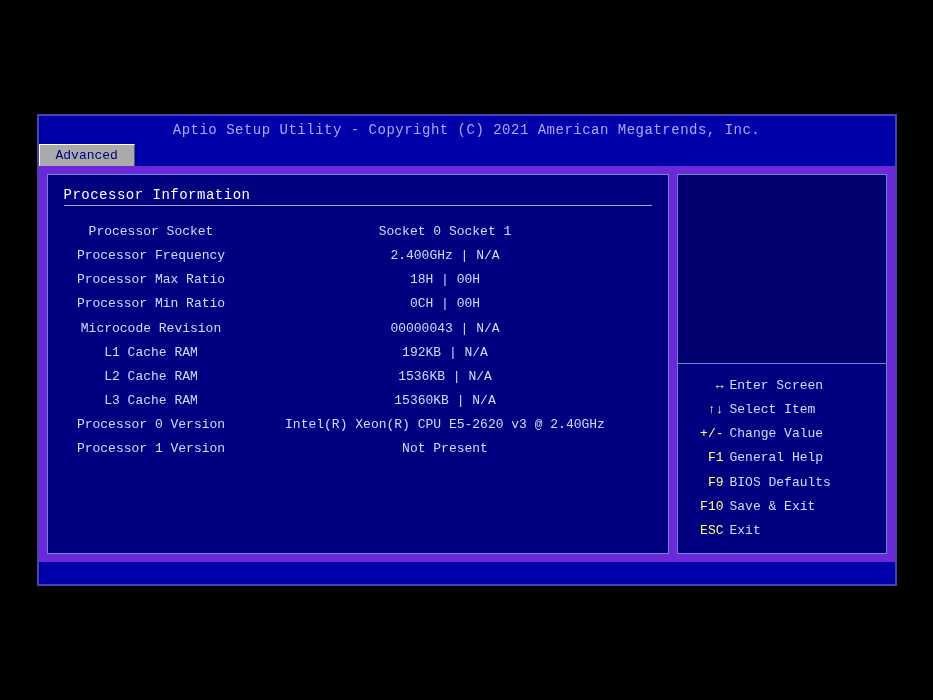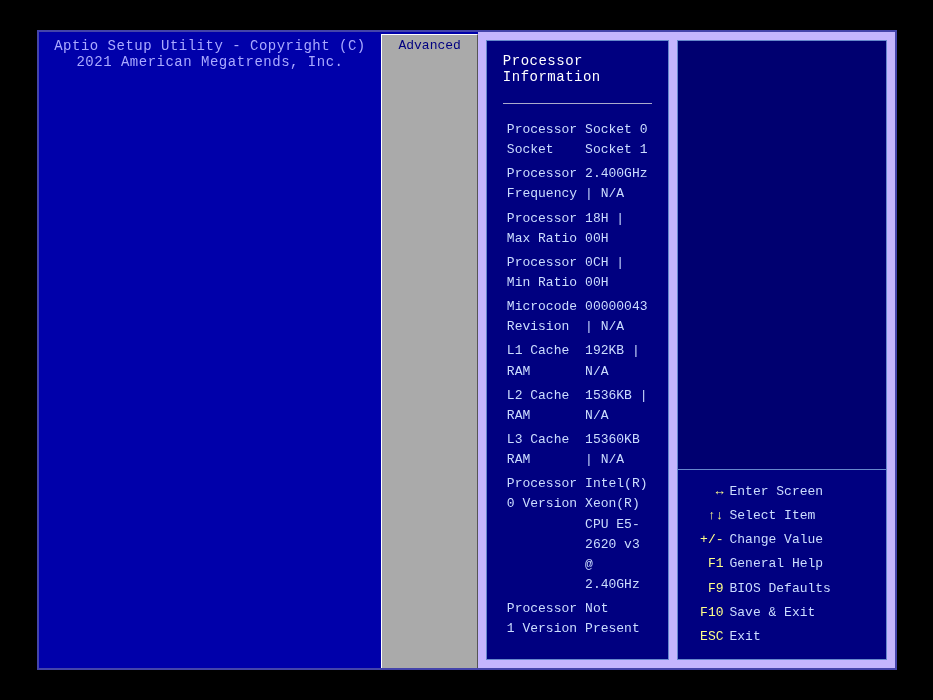--- a/index.html
+++ b/index.html
@@ -9,25 +9,25 @@
       height: 700px;
       background: #000;
       display: flex;
       align-items: center;
       justify-content: center;
       font-family: 'Courier New', Courier, monospace;
     }
 
     .bios-screen {
       width: 860px;
-      height: 640px;
-      background: #c4b5fd;
+      height: 472px;
+      background: #6d28d9;
       border: 2px solid #4444aa;
       display: flex;
-      flex-direction: row;
+      flex-direction: column;
     }
 
     .bios-header {
       background: #0000aa;
       color: #aaaaff;
       text-align: center;
       padding: 6px 0 4px 0;
       font-size: 14px;
       letter-spacing: 0.5px;
     }
@@ -63,41 +63,42 @@
       border: 1px solid #6688cc;
       padding: 12px 16px;
       color: #ccddff;
       font-size: 13px;
       background: #000080;
     }
 
     .panel-title {
       font-size: 14px;
       color: #ffffff;
-      margin-bottom: 18px;
+      margin-bottom: 2px;
       letter-spacing: 0.5px;
     }
 
     .panel-divider {
       border: none;
       border-top: 1px solid #aaaacc;
       margin-bottom: 14px;
     }
 
     .info-table {
       width: 100%;
       border-collapse: collapse;
     }
 
     .info-table tr td {
       padding: 2px 4px;
       vertical-align: top;
       color: #ccddff;
       font-size: 13px;
       line-height: 1.55;
+      text-align: center;
     }
 
     .info-table td.label {
       width: 175px;
       color: #ccddff;
     }
 
     .info-table td.value {
       color: #ccddff;
     }

